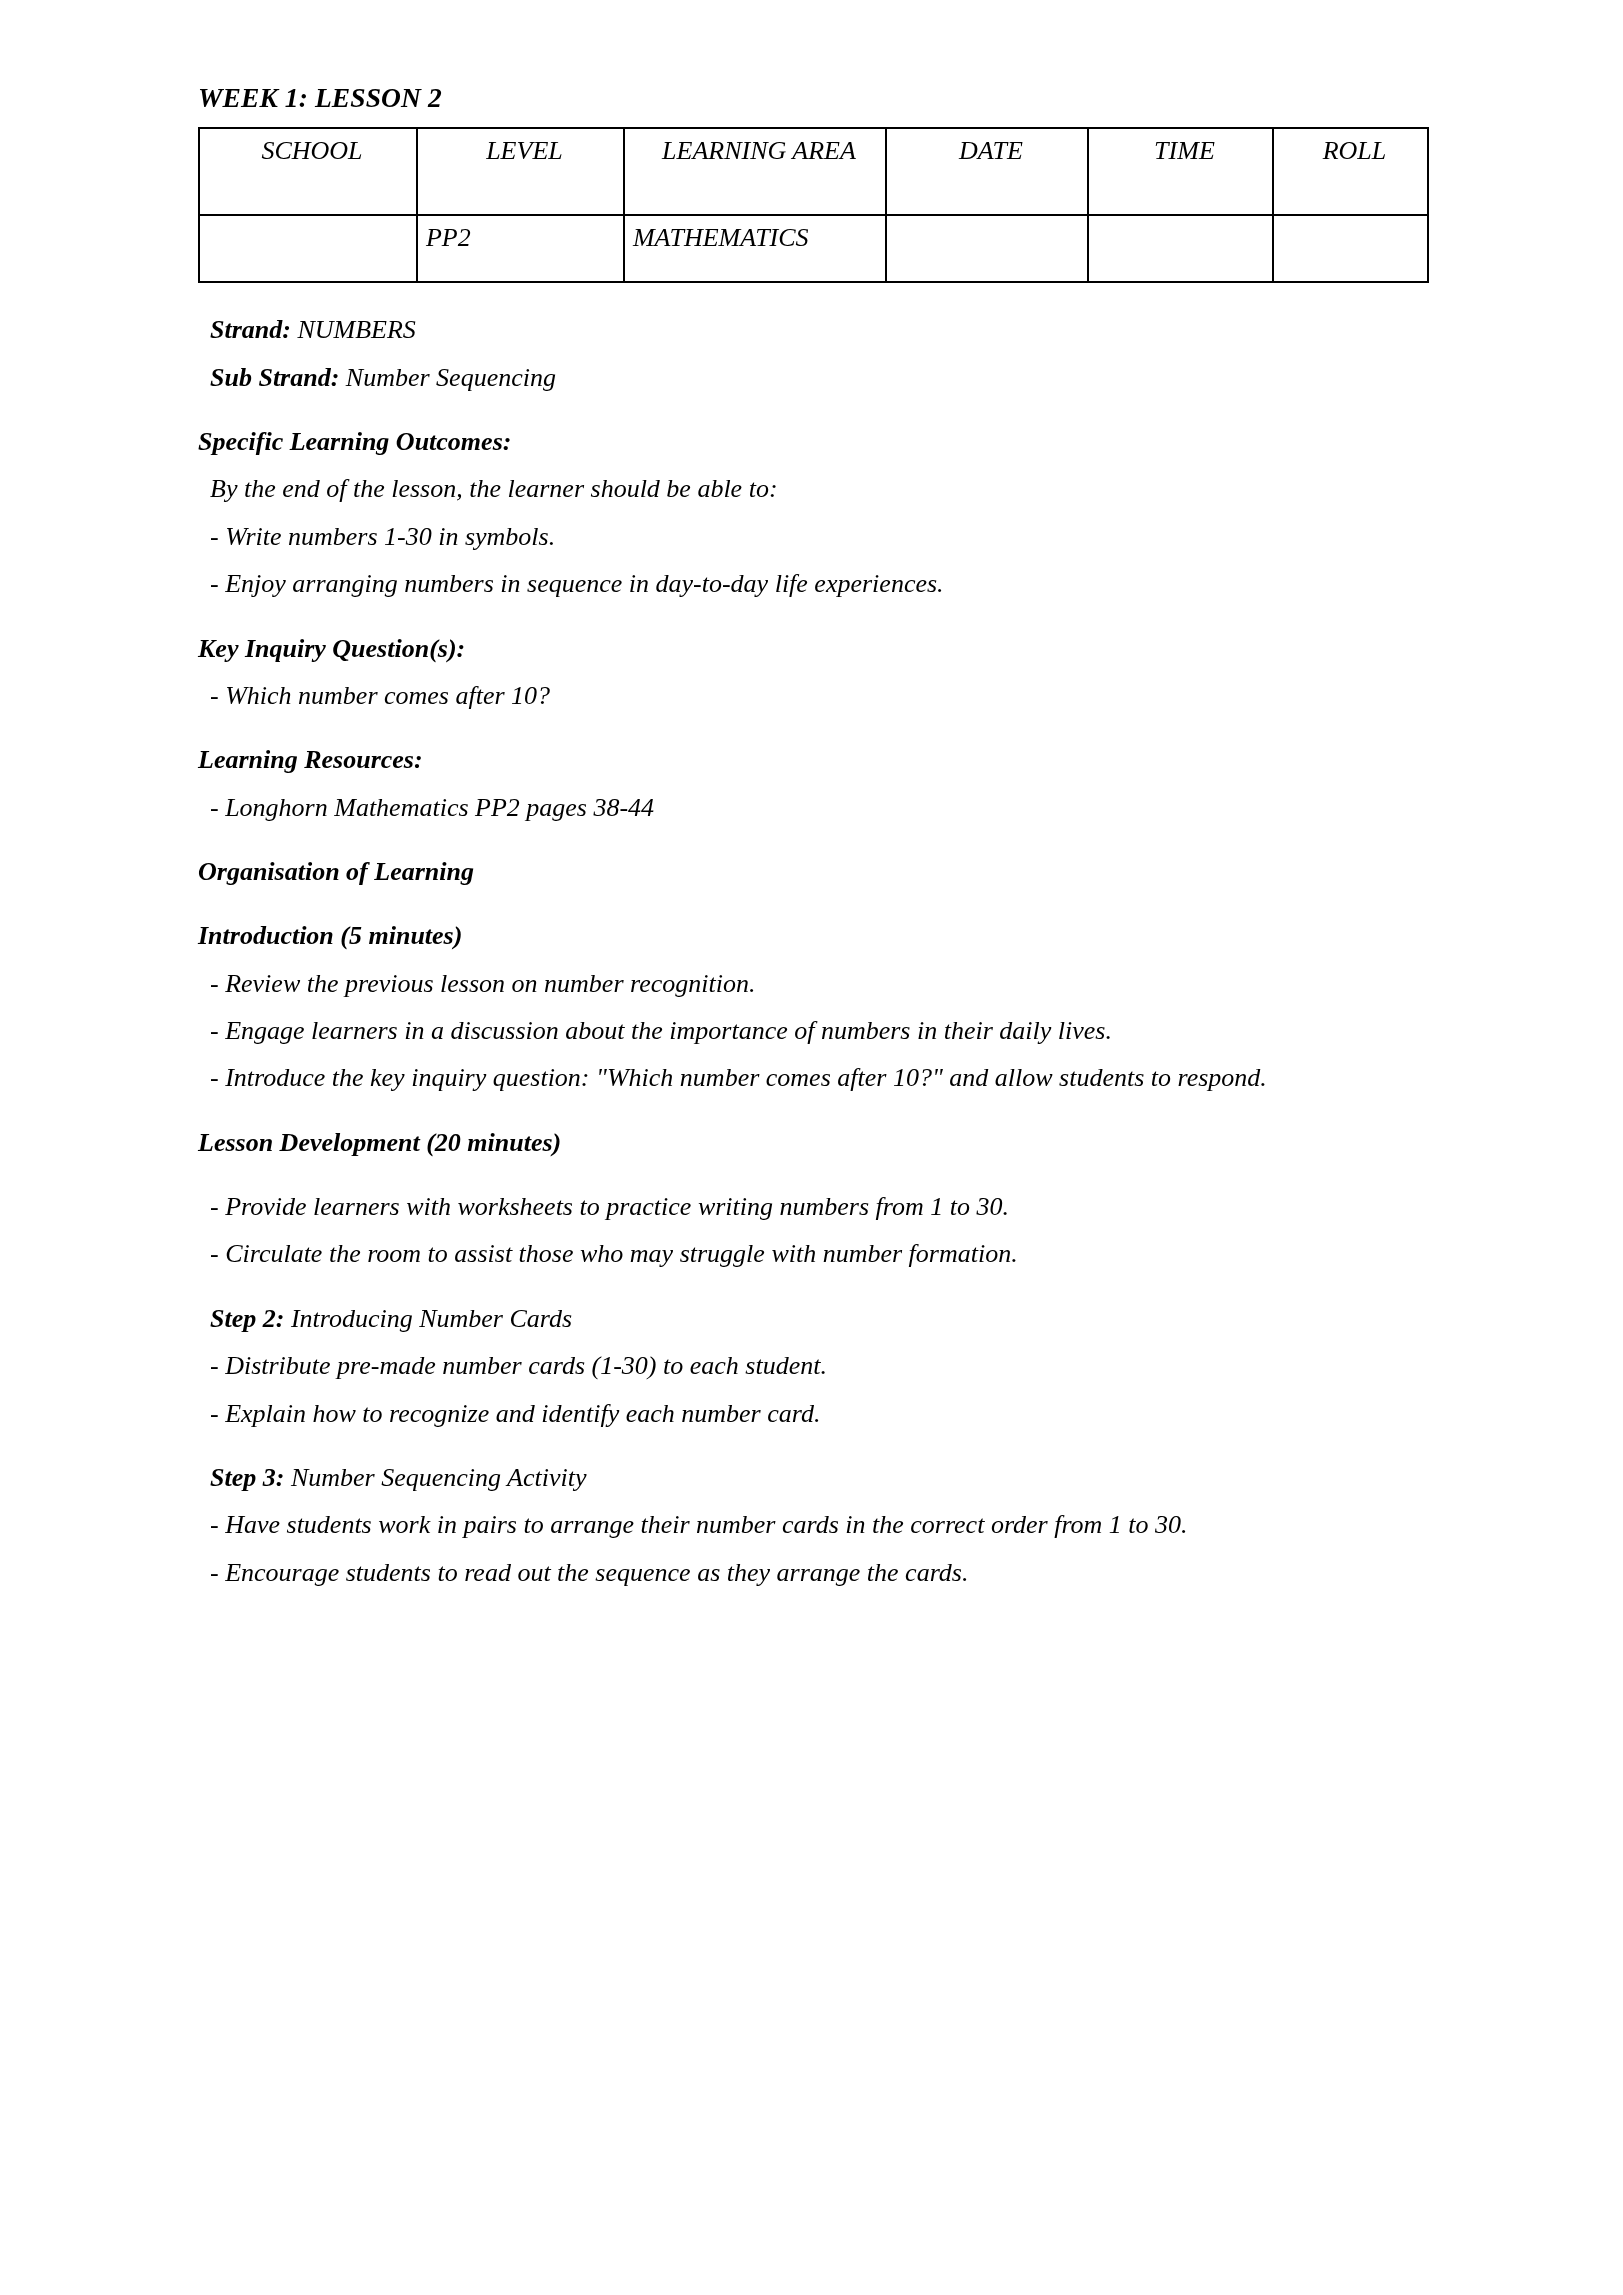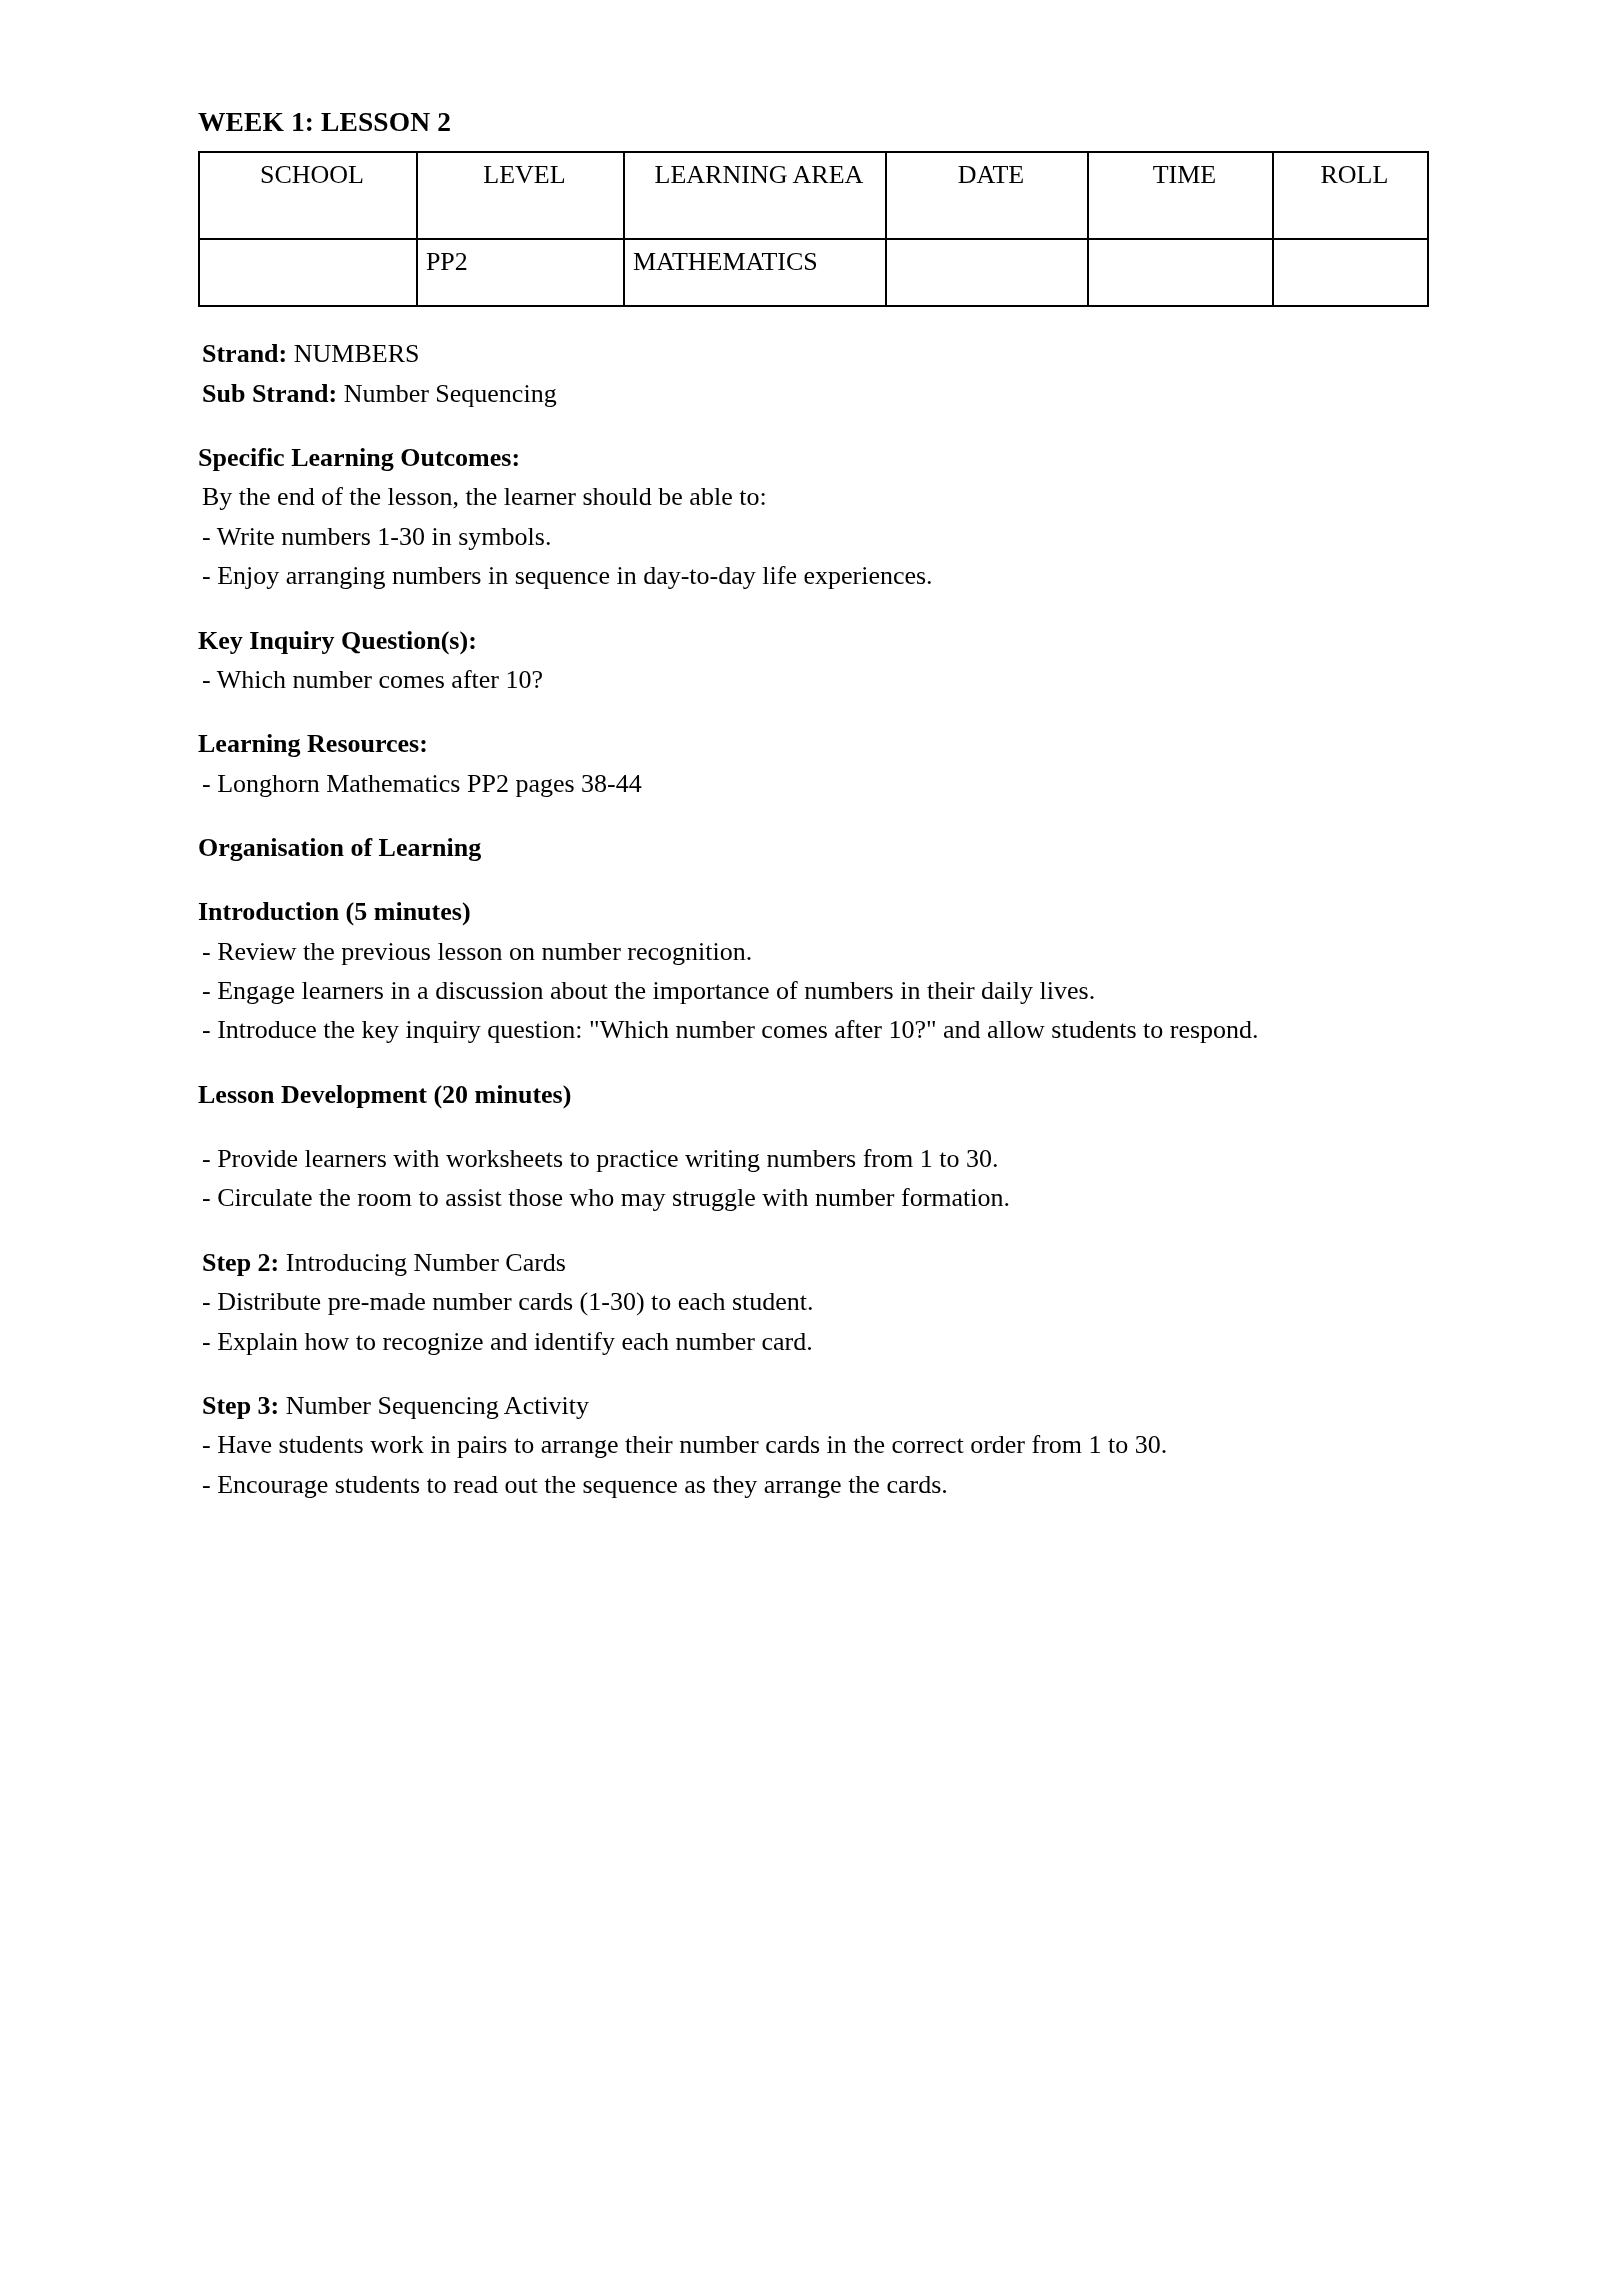--- a/index.html
+++ b/index.html
@@ -11,22 +11,23 @@
   body {
     font-family: "Liberation Serif", "DejaVu Serif", serif;
     color: #000000;
   }
   .page {
     position: relative;
     width: 1623px;
     height: 2295px;
     background: #ffffff;
     box-sizing: border-box;
-    padding: 104px 190px 0 198px;
+    padding: 80px 190px 0 198px;
     overflow: hidden;
+    font-style: italic;
   }
   .doc-title {
     font-size: 27.5px;
     font-weight: bold;
     line-height: 1.28;
     margin: 0 0 11.8px 0;
     letter-spacing: 0.1px;
   }
   
   table.info-table {
@@ -48,21 +49,21 @@
   col.c1 { width: 218px; }
   col.c2 { width: 207px; }
   col.c3 { width: 262px; }
   col.c4 { width: 202px; }
   col.c5 { width: 185px; }
   col.c6 { width: 155px; }
 
   p.line {
     font-size: 26px;
     line-height: 1.36;
-    margin: 4px;
+    margin: 12px;
     padding: 0;
     max-width: 1237px;
   }
   .b { font-weight: bold; }
   .heading {
     font-size: 26px;
     font-weight: bold;
     line-height: 1.36;
     margin: 0;
     padding: 0;

